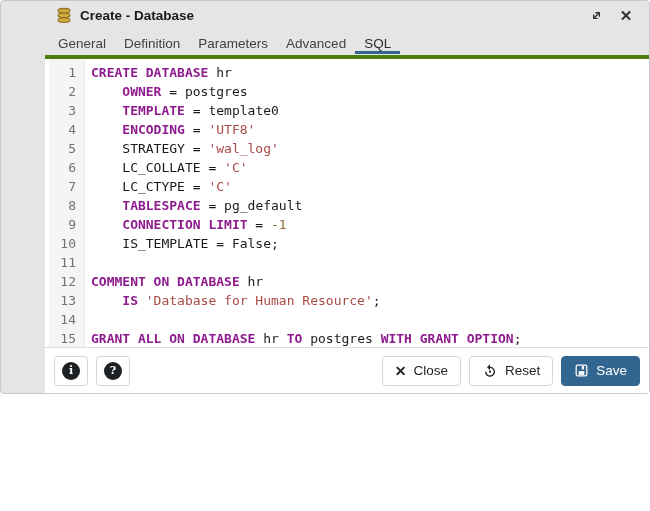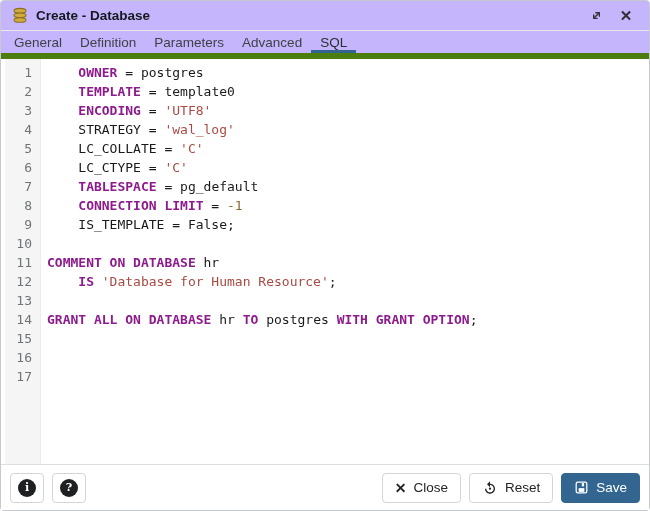--- a/index.html
+++ b/index.html
@@ -3,25 +3,26 @@
 <meta charset="utf-8">
 <style>
   * { box-sizing: border-box; margin: 0; padding: 0; }
   html, body { width: 650px; height: 511px; }
   body {
     font-family: "Liberation Sans", sans-serif;
     background: #ffffff;
     overflow: hidden;
   }
   .dialog {
-    width: 650px; height: 511px;
+    width: 650px; height: 394px;
     border: 1px solid #c6c9cd;
     border-radius: 4px;
     display: flex; flex-direction: column;
-    background: #c4b5fd;
+    background: #e5e5e5;
+    padding-left: 44px;
   }
   
   .titlebar {
     height: 30px; flex: 0 0 30px;
     display: flex; align-items: center;
     padding: 0 12px 0 10px;
     border-bottom: 1px solid #e6e8ea;
   }
   .titlebar .db-icon { display: flex; align-items: center; margin-right: 7px; }
   .title {
@@ -31,23 +32,23 @@
   .win-btn {
     background: none; border: none; cursor: pointer;
     display: flex; align-items: center; justify-content: center;
     width: 22px; height: 22px; color: #303233; padding: 0;
   }
   .win-btn + .win-btn { margin-left: 8px; }
   .close-glyph { font-size: 15px; font-weight: bold; line-height: 1; color: #303233; }
   
   .tabbar {
     height: 28px; flex: 0 0 28px;
-    display: flex; align-items: flex-end;
+    display: flex; align-items: center;
     padding-left: 4px;
-    border-bottom: 6px solid #4d7c0f;
+    border-bottom: 4px solid #4d7c0f;
   }
   .tab {
     padding: 4px 9px 0 9px;
     font-size: 13.5px; color: #3f4245;
     display: flex; align-items: center;
     border-bottom: 3px solid transparent;
     cursor: pointer;
     white-space: nowrap;
   }
   .tab.active { border-bottom-color: var(--accent); color: #2b2e30; }
@@ -166,20 +167,21 @@
         <div class="ln">10</div>
         <div class="ln">11</div>
         <div class="ln">12</div>
         <div class="ln">13</div>
         <div class="ln">14</div>
         <div class="ln">15</div>
         <div class="ln">16</div>
         <div class="ln">17</div>
       </div>
     <div class="code" id="code">
+        <div class="cl"><span class="kw">CREATE DATABASE</span><span class="pl"> hr</span></div>
         <div class="cl"><span class="pl">    </span><span class="kw">OWNER</span><span class="pl"> = postgres</span></div>
         <div class="cl"><span class="pl">    </span><span class="kw">TEMPLATE</span><span class="pl"> = template0</span></div>
         <div class="cl"><span class="pl">    </span><span class="kw">ENCODING</span><span class="pl"> = </span><span class="str">'UTF8'</span></div>
         <div class="cl"><span class="pl">    STRATEGY = </span><span class="str">'wal_log'</span></div>
         <div class="cl"><span class="pl">    LC_COLLATE = </span><span class="str">'C'</span></div>
         <div class="cl"><span class="pl">    LC_CTYPE = </span><span class="str">'C'</span></div>
         <div class="cl"><span class="pl">    </span><span class="kw">TABLESPACE</span><span class="pl"> = pg_default</span></div>
         <div class="cl"><span class="pl">    </span><span class="kw">CONNECTION LIMIT</span><span class="pl"> = </span><span class="num">-1</span></div>
         <div class="cl"><span class="pl">    IS_TEMPLATE = False;</span></div>
         <div class="cl">&nbsp;</div>

